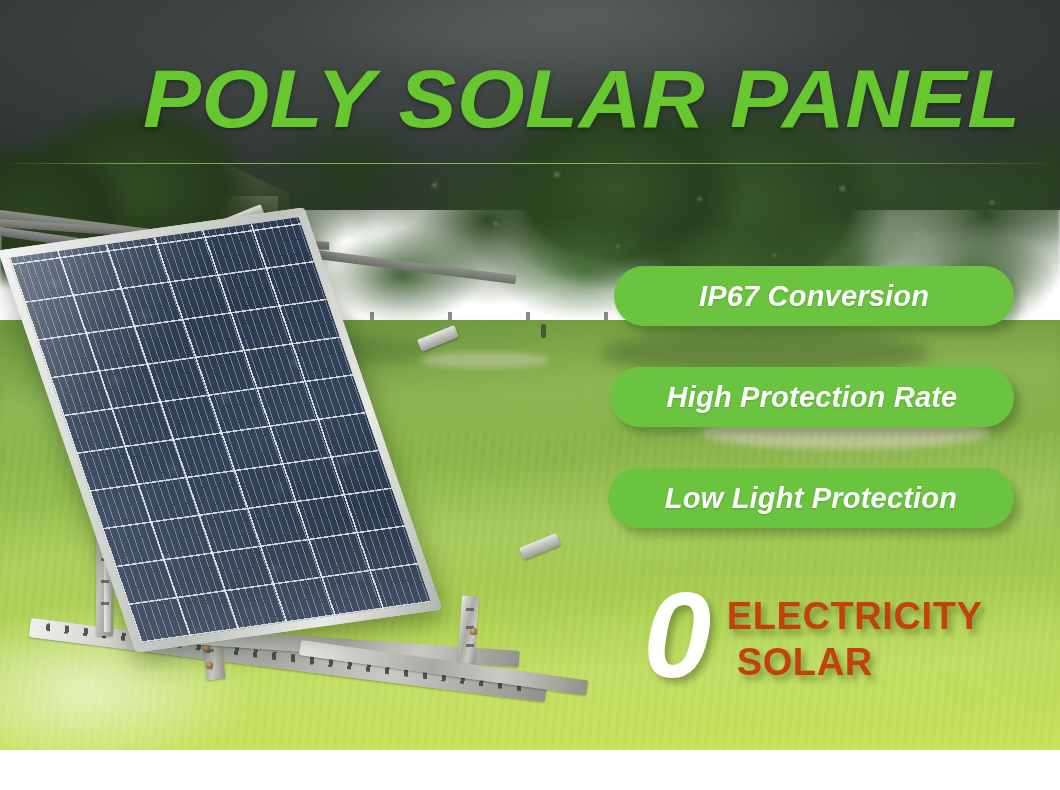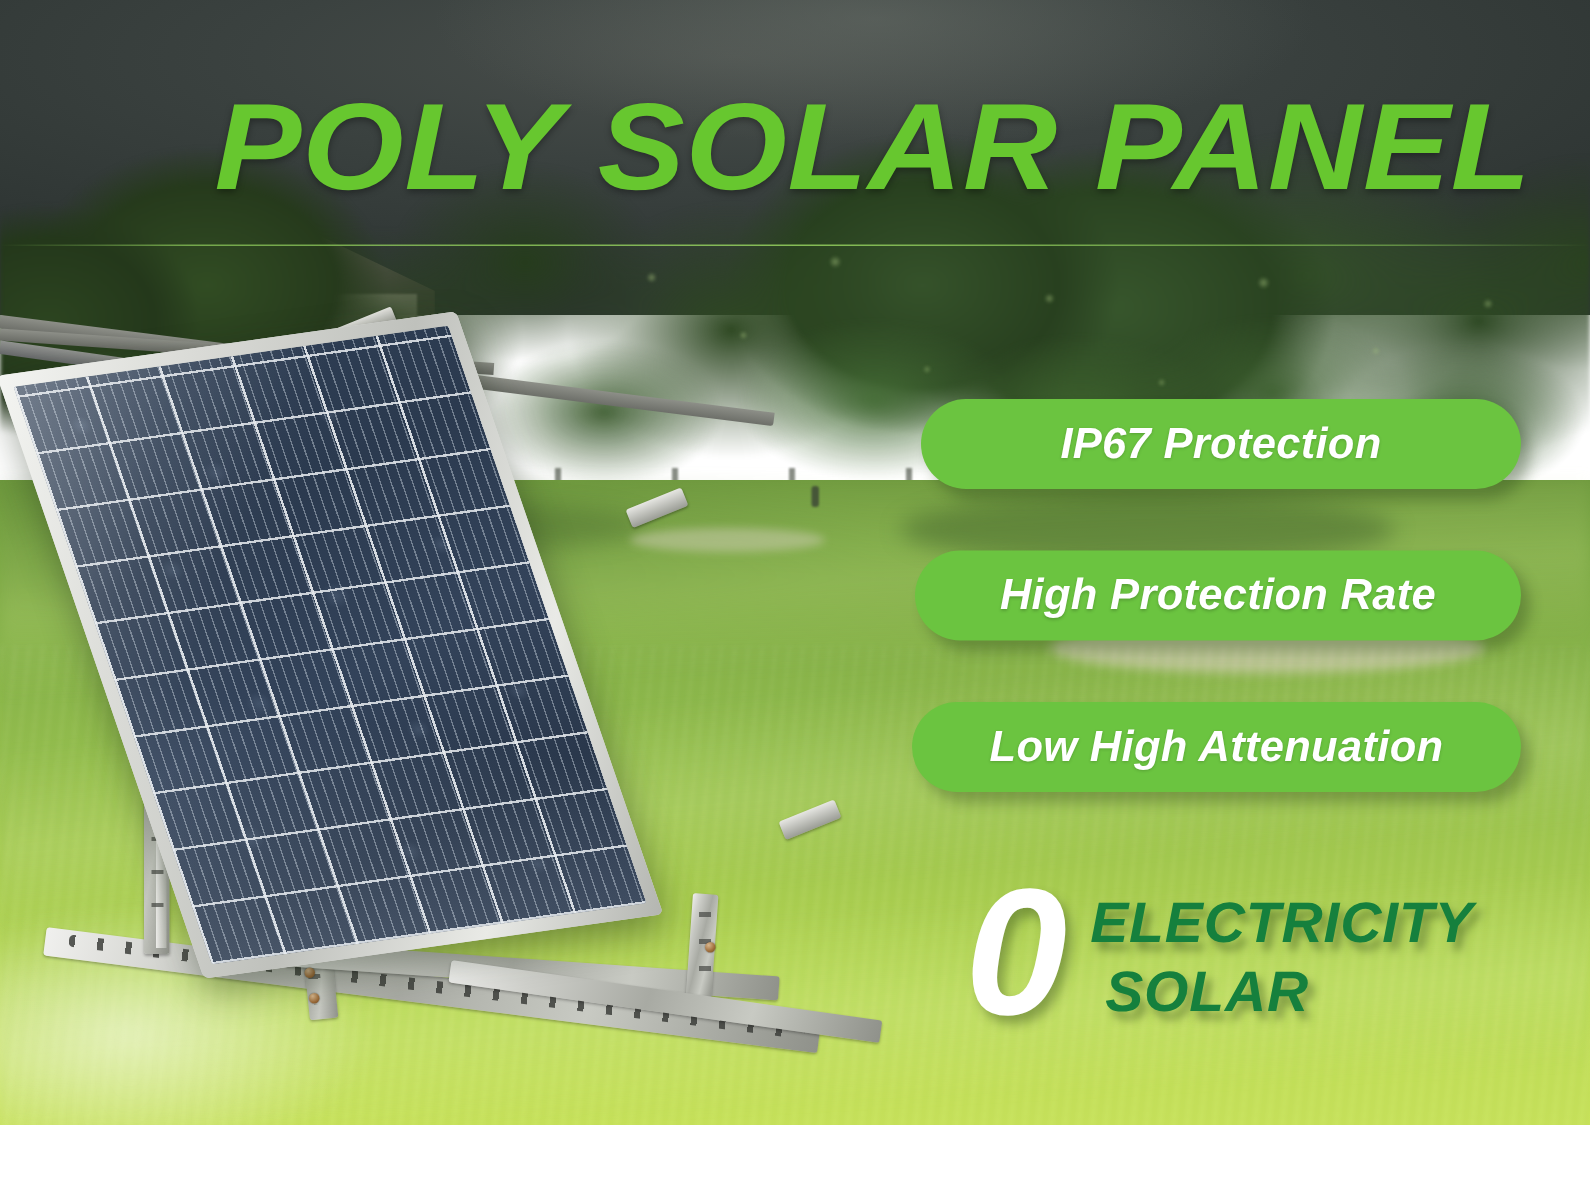--- a/index.html
+++ b/index.html
@@ -460,22 +460,22 @@
     color:#ffffff; line-height:.92;
     text-shadow:4px 5px 7px rgba(60,85,30,.45);
     margin-right:16px;
     transform:scaleX(1.02);
   }
   .zero-lines{
     display:flex; flex-direction:column;
     padding-top:8px;
   }
   .zero-l1, .zero-l2{
-    color:#15803d;
-    font-size:38px; font-weight:bold; font-style:italic;
+    color:#c2410c;
+    font-size:38px; font-weight:bold; 
     letter-spacing:.6px; line-height:1.22;
     white-space:nowrap;
     text-shadow:4px 5px 6px rgba(60,85,30,.5);
   }
   .zero-l2{ padding-left:10px; }
 </style>
 </head>
 <body>
 
 <div class="banner">
@@ -565,29 +565,29 @@
         </div>
       </div>
     </div>
   </div>
 
   <div class="title">POLY SOLAR PANEL</div>
 
   <div class="pills">
 
     <div class="pill">
-      <span class="pill-label">IP67 Protection</span>
+      <span class="pill-label">IP67 Conversion</span>
     </div>
 
     <div class="pill">
       <span class="pill-label">High Protection Rate</span>
     </div>
 
     <div class="pill">
-      <span class="pill-label">Low High Attenuation</span>
+      <span class="pill-label">Low Light Protection</span>
     </div>
   </div>
 
   <div class="zero-block">
     <div class="zero-num">0</div>
     <div class="zero-lines">
       <div class="zero-l1">ELECTRICITY</div>
       <div class="zero-l2">SOLAR</div>
     </div>
   </div>

